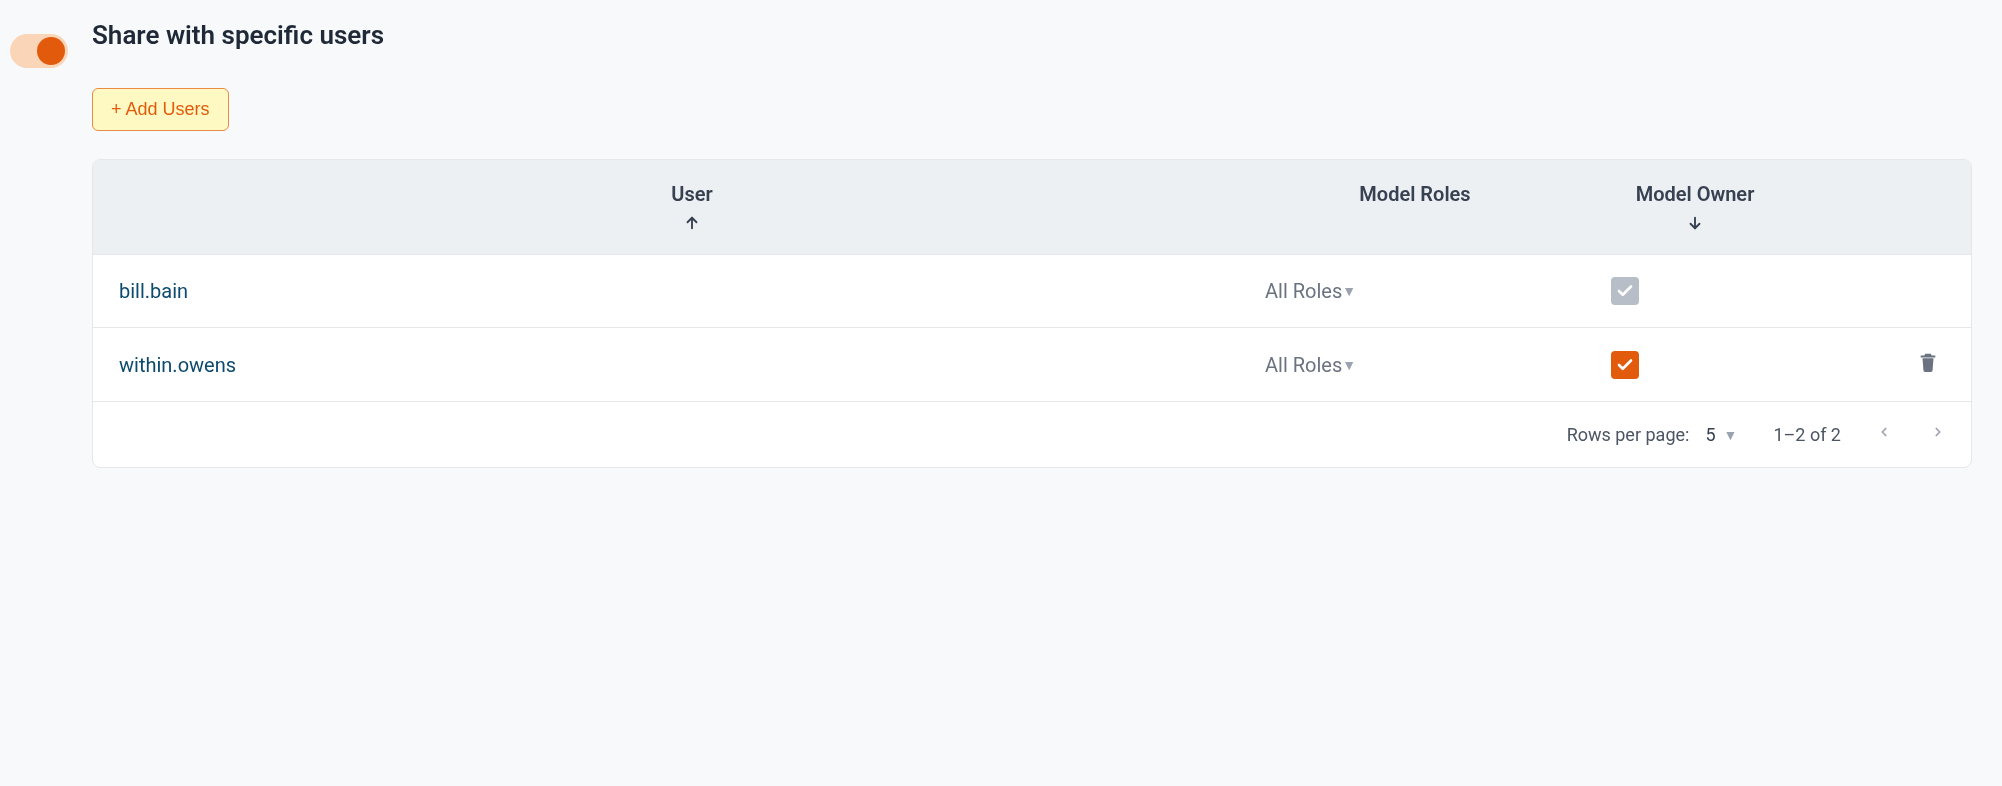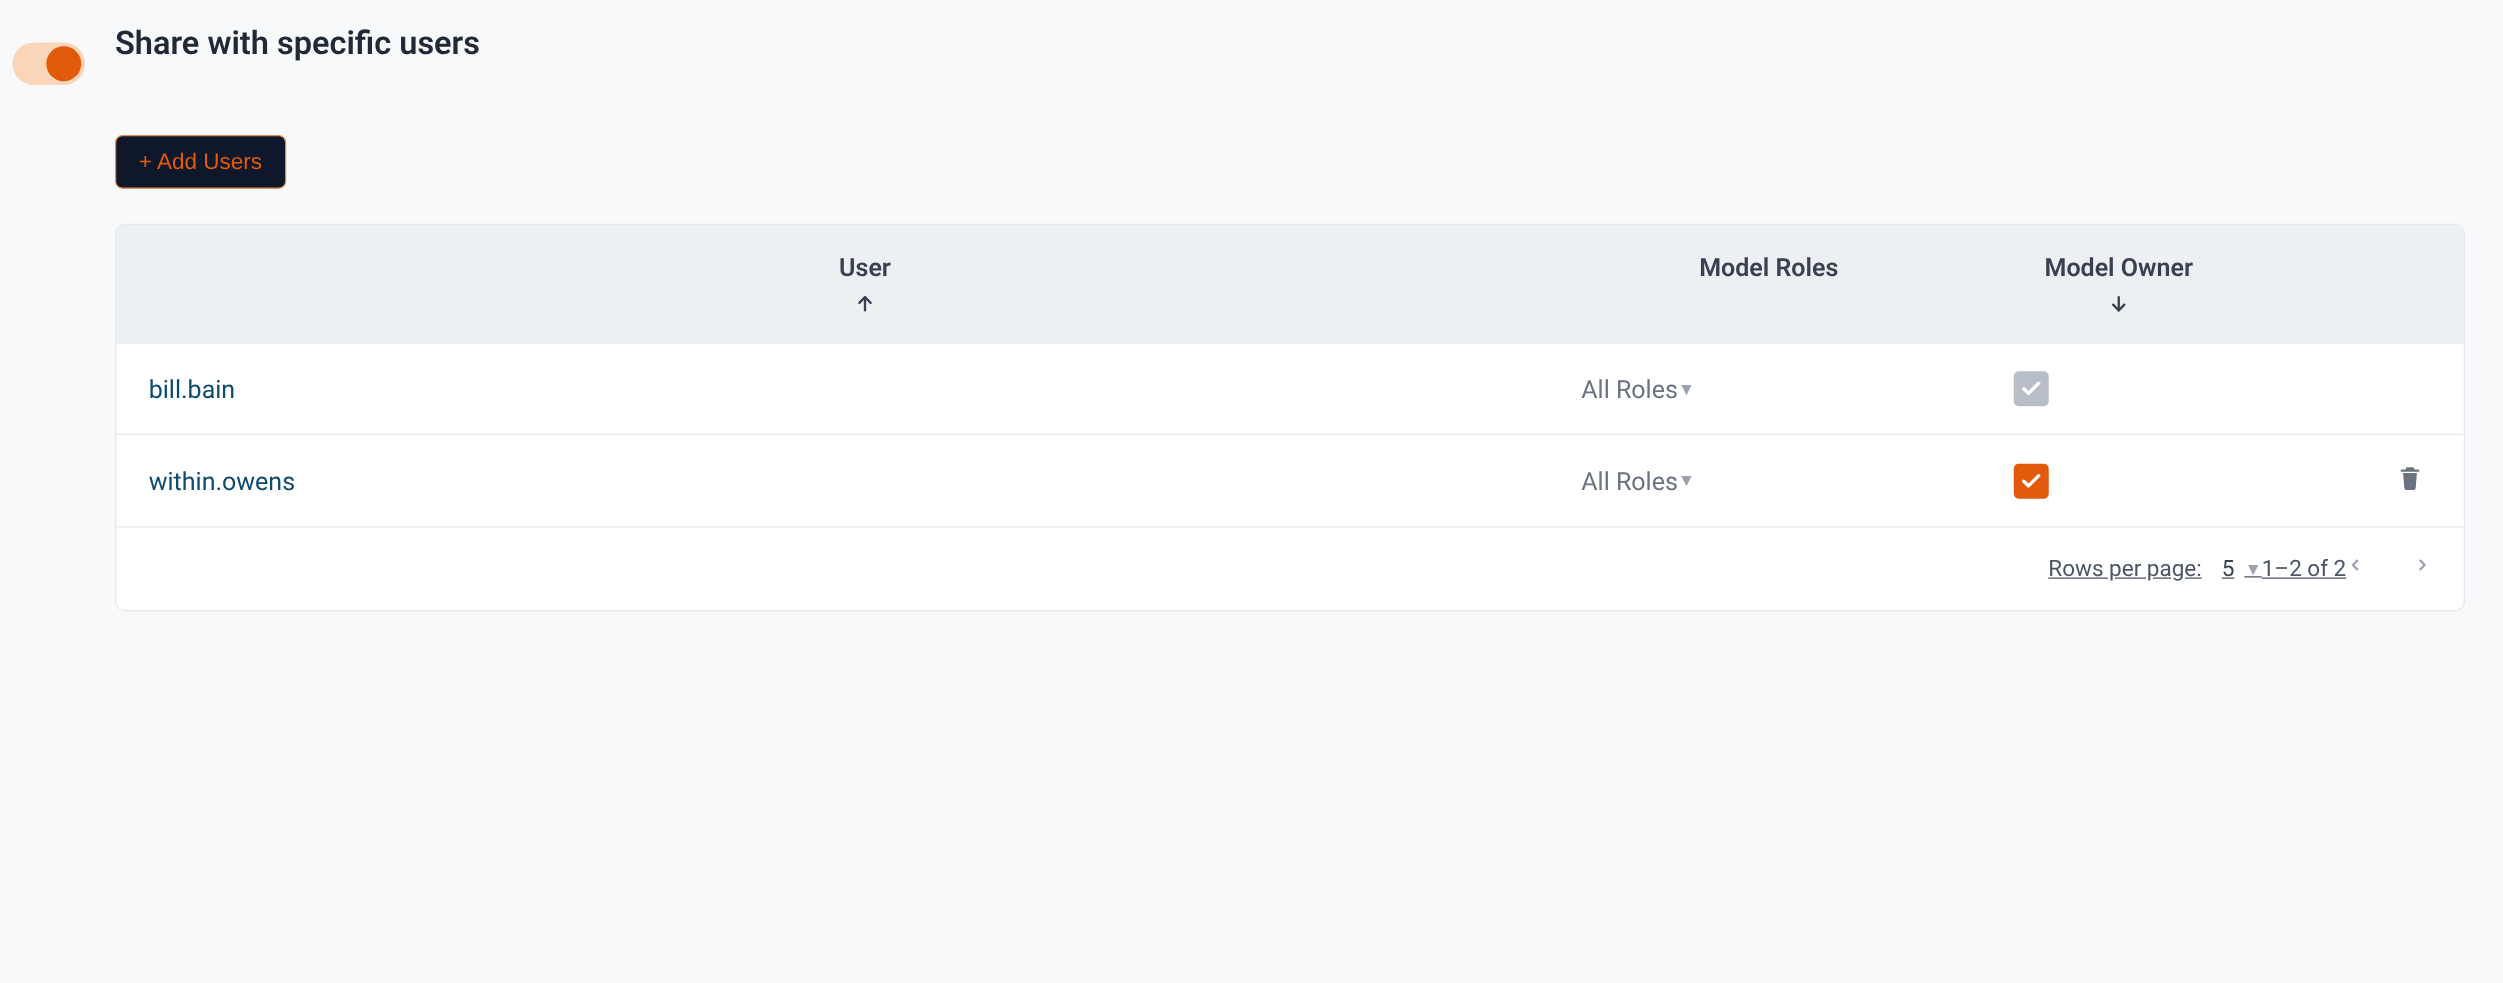--- a/index.html
+++ b/index.html
@@ -7,21 +7,21 @@
     margin: 0;
     font-family: -apple-system, BlinkMacSystemFont, "Segoe UI", Roboto, Helvetica, Arial, sans-serif;
     background: #f8f9fb;
     color: #1f2937;
     padding: 20px 30px 40px 10px;
   }
   .top-row {
     display: flex;
     align-items: flex-start;
     gap: 24px;
-    margin-bottom: 40px;
+    margin-bottom: 20px;
     text-align: center;
   }
   .toggle {
     width: 58px;
     height: 34px;
     background: #fbd5b8;
     border-radius: 17px;
     position: relative;
     flex-shrink: 0;
     margin-top: 14px;
@@ -72,21 +72,21 @@
     border: 1px solid #c6cbd3;
     border-radius: 6px;
     background: #fff;
     font-size: 18px;
     padding: 0 14px;
     outline: none;
   }
   .add-btn {
     border: 1px solid #e98a45;
     color: #e25b0c;
-    background: #0f172a;
+    background: #fef9c3;
     border-radius: 6px;
     padding: 10px 18px;
     font-size: 18px;
     font-weight: 500;
     cursor: pointer;
     text-align: right;
   }
   .table {
     margin-left: 82px;
     background: #fff;
@@ -149,25 +149,25 @@
   .trash {
     color: #6b7280;
     cursor: pointer;
     margin-left: auto;
     margin-right: 6px;
   }
   .tfoot {
     display: flex;
     align-items: center;
     justify-content: flex-end;
+    gap: 36px;
     padding: 20px 26px;
     border-top: 1px solid #e5e7eb;
     font-size: 18px;
     color: #4b5563;
-    text-decoration: underline;
   }
   .rpp-wrap { display: flex; align-items: center; gap: 16px; }
   .rpp-val { display: inline-flex; align-items: center; gap: 8px; cursor: pointer; color:#374151; }
   .nav-arrows { display: flex; gap: 40px; color: #9ca3af; }
   .nav-arrow { cursor: pointer; font-size: 22px; user-select: none; }
 </style>
 </head>
 <body>
 
 <div class="top-row">

